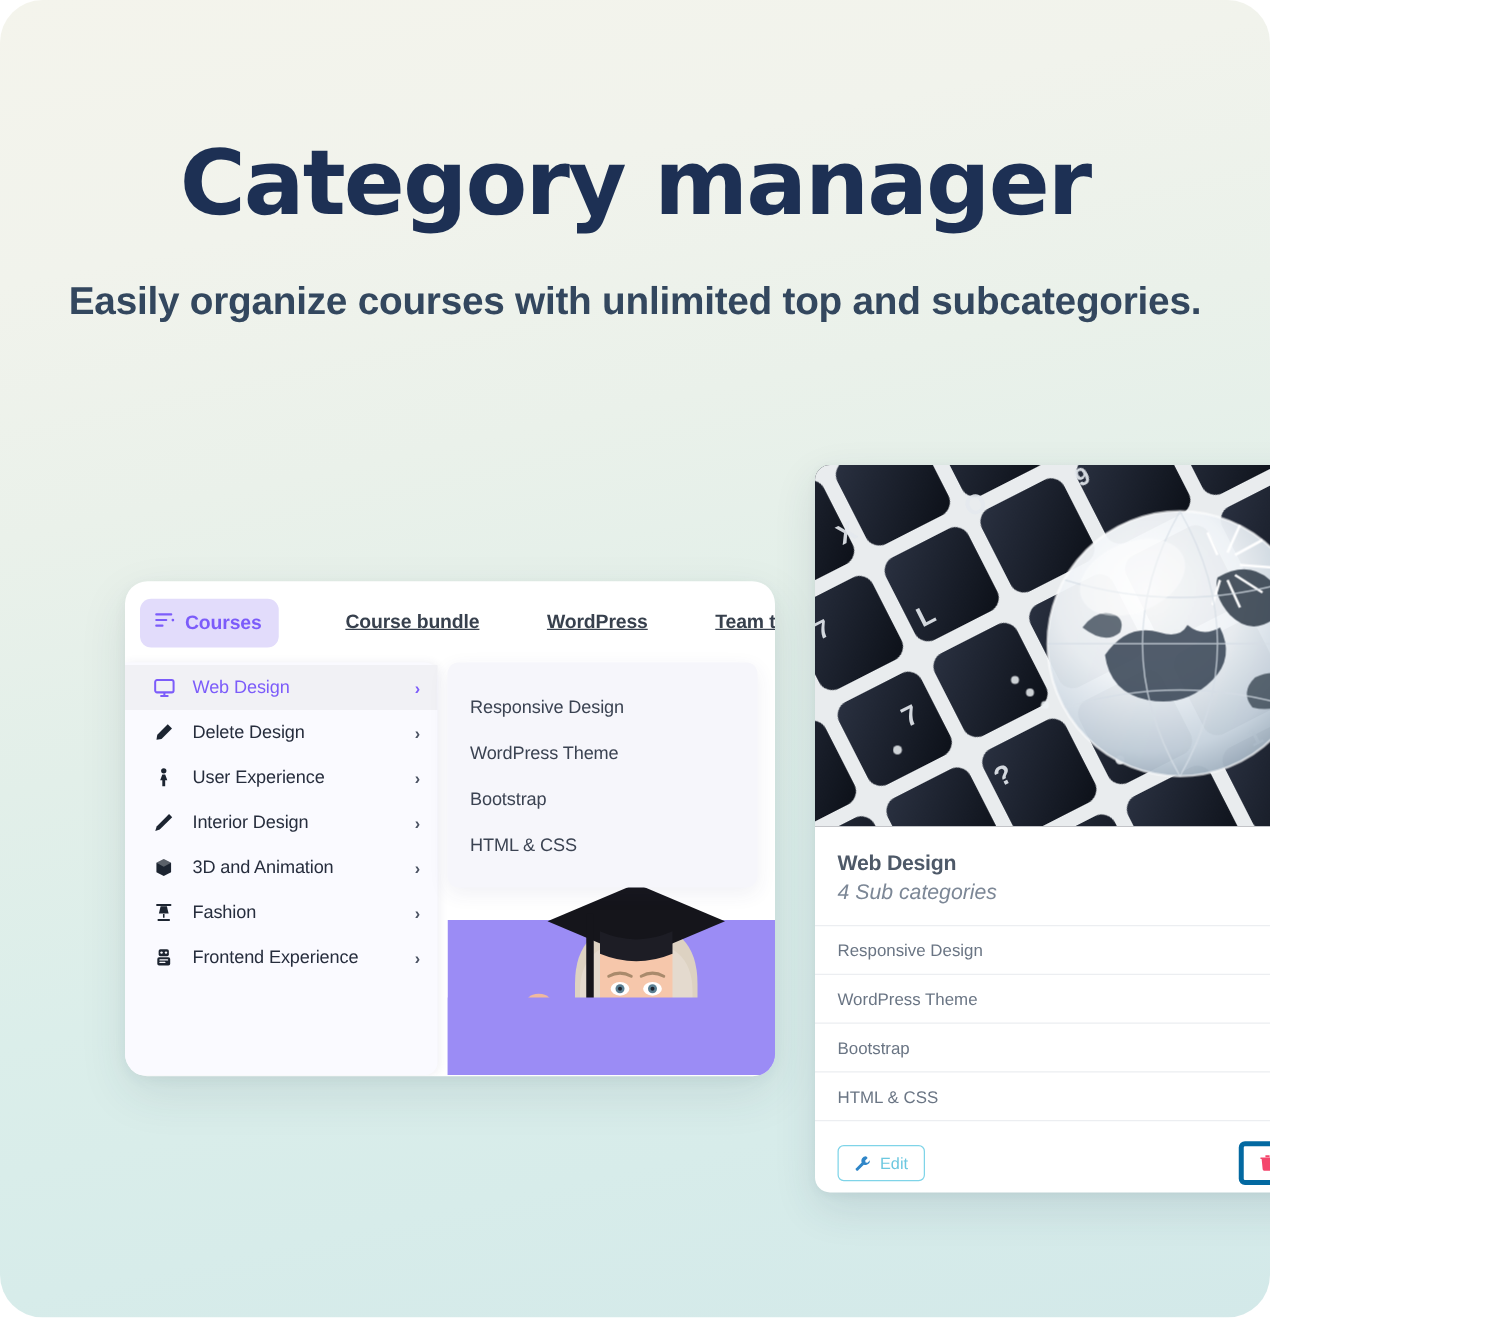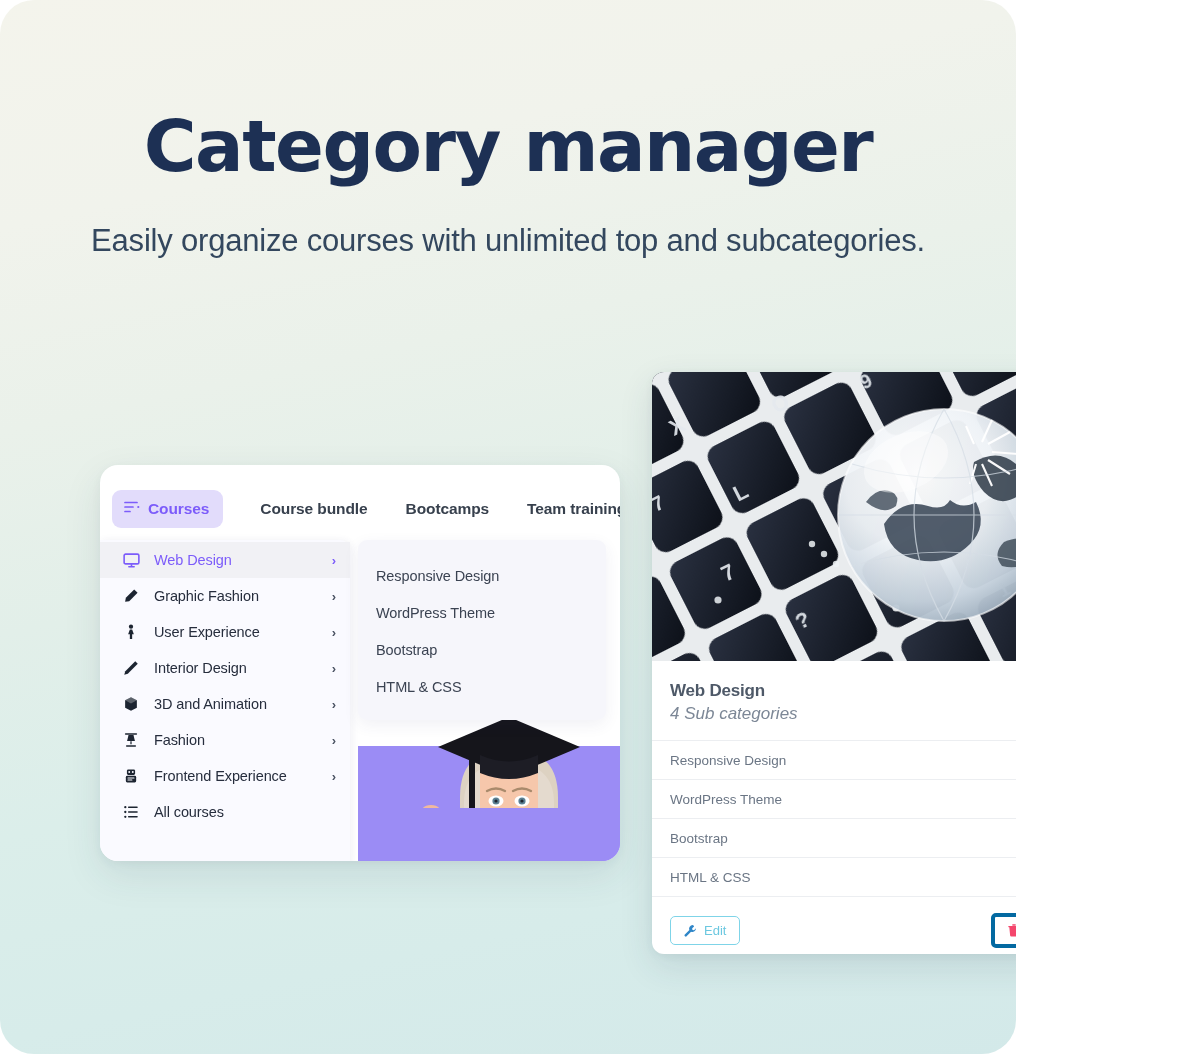--- a/index.html
+++ b/index.html
@@ -40,64 +40,64 @@
     font-family: "DejaVu Sans", sans-serif;
     font-size: 72px;
     font-weight: 700;
     letter-spacing: -1.5px;
     color: #1d3054;
     line-height: 1.06;
   }
   .page-subtitle {
     margin-top: 34px;
     font-size: 31px;
-    font-weight: 400;
+    font-weight: 700;
     color: #33475e;
     line-height: 1.48;
     letter-spacing: -0.2px;
   }
 
   
   .left-card {
     position: absolute;
     left: 100px;
     top: 465px;
     width: 520px;
     height: 396px;
     background: #ffffff;
     border-radius: 18px;
     box-shadow: 0 14px 38px rgba(40, 60, 80, 0.10),
                 0 3px 10px rgba(40, 60, 80, 0.05);
     overflow: hidden;
   }
   .tabbar {
     display: flex;
-    gap: 0px;
-    padding: 25px 0 12px 12px;
+    gap: 16px;
+    padding: 14px 0 12px 12px;
     white-space: nowrap;
   }
   .tab {
     font-size: 15.5px;
     font-weight: 700;
     color: #37404d;
     padding: 10px 13px;
     border-radius: 9px;
     letter-spacing: -0.1px;
   }
   .tab.active {
     background: #e2dcfb;
     color: #7c5cfa;
     display: flex;
     align-items: center;
     gap: 8px;
     padding-left: 12px;
     padding-right: 14px;
     margin-right: 12px;
   }
-  .tab + .tab { margin-left: 12px; }
+  .tab + .tab { margin-left: 12px; text-decoration: underline; }
   .tab-icon { display: block; }
 
   .panel-wrap {
     position: relative;
     display: flex;
     height: 330px;
   }
 
   
   .cat-list {
@@ -277,21 +277,21 @@
       <div class="tab active">
         <span class="tab-icon">
           <svg width="16" height="14" viewBox="0 0 16 14" fill="none">
             <path d="M1 2.5h12M1 7h8M1 11.5h5" stroke="#7c5cfa" stroke-width="1.7" stroke-linecap="round"></path>
             <circle cx="14.3" cy="7" r="1.1" fill="#7c5cfa"></circle>
           </svg>
         </span>
         <span>Courses</span>
       </div>
       <div class="tab">Course bundle</div>
-      <div class="tab">Bootcamps</div>
+      <div class="tab">WordPress</div>
       <div class="tab">Team training</div>
 
     </div>
 
     <div class="panel-wrap">
 
       <div class="photo-area">
         <div class="photo-purple" style="height:124px;"></div>
         <svg class="grad-person" viewBox="0 0 210 185" preserveAspectRatio="xMidYMax meet">
 
@@ -342,21 +342,21 @@
           <span class="cat-label">Web Design</span>
           <span class="chev">›</span>
         </div>
 
         <div class="cat-row">
           <span class="cat-ico">
             <svg width="16" height="16" viewBox="0 0 18 18" fill="none">
               <path d="M12.6 1.6l3.8 3.8-9.4 9.4-4.6.8.8-4.6z" fill="currentColor"></path>
             </svg>
           </span>
-          <span class="cat-label">Graphic Fashion</span>
+          <span class="cat-label">Delete Design</span>
           <span class="chev">›</span>
         </div>
 
         <div class="cat-row">
           <span class="cat-ico">
             <svg width="16" height="16" viewBox="0 0 18 18" fill="none">
               <circle cx="9" cy="3" r="2.4" fill="currentColor"></circle>
               <path d="M7.7 6.2h2.6l1.9 5.2h-1.9v5.4H7.7v-5.4H5.8z" fill="currentColor"></path>
             </svg>
           </span>
@@ -405,32 +405,20 @@
               <rect x="3.2" y="8.8" width="11.6" height="7.4" rx="1.6" fill="currentColor"></rect>
               <circle cx="7" cy="4.6" r="1.1" fill="#fafaff"></circle>
               <circle cx="11" cy="4.6" r="1.1" fill="#fafaff"></circle>
               <path d="M5.6 11.2h6.8M5.6 13.4h4.4" stroke="#fafaff" stroke-width="1.2" stroke-linecap="round"></path>
             </svg>
           </span>
           <span class="cat-label">Frontend Experience</span>
           <span class="chev">›</span>
         </div>
 
-        <div class="cat-row">
-          <span class="cat-ico">
-            <svg width="16" height="16" viewBox="0 0 18 18" fill="none">
-              <path d="M6.4 3.6h9.4M6.4 9h9.4M6.4 14.4h9.4" stroke="currentColor" stroke-width="1.7" stroke-linecap="round"></path>
-              <circle cx="2.6" cy="3.6" r="1.3" fill="currentColor"></circle>
-              <circle cx="2.6" cy="9" r="1.3" fill="currentColor"></circle>
-              <circle cx="2.6" cy="14.4" r="1.3" fill="currentColor"></circle>
-            </svg>
-          </span>
-          <span class="cat-label">All courses</span>
-          <span class="chev"></span>
-        </div>
 
       </div>
 
       <div class="sub-panel">
         <div class="sub-row">Responsive Design</div>
         <div class="sub-row">WordPress Theme</div>
         <div class="sub-row">Bootstrap</div>
         <div class="sub-row">HTML &amp; CSS</div>
       </div>
 

